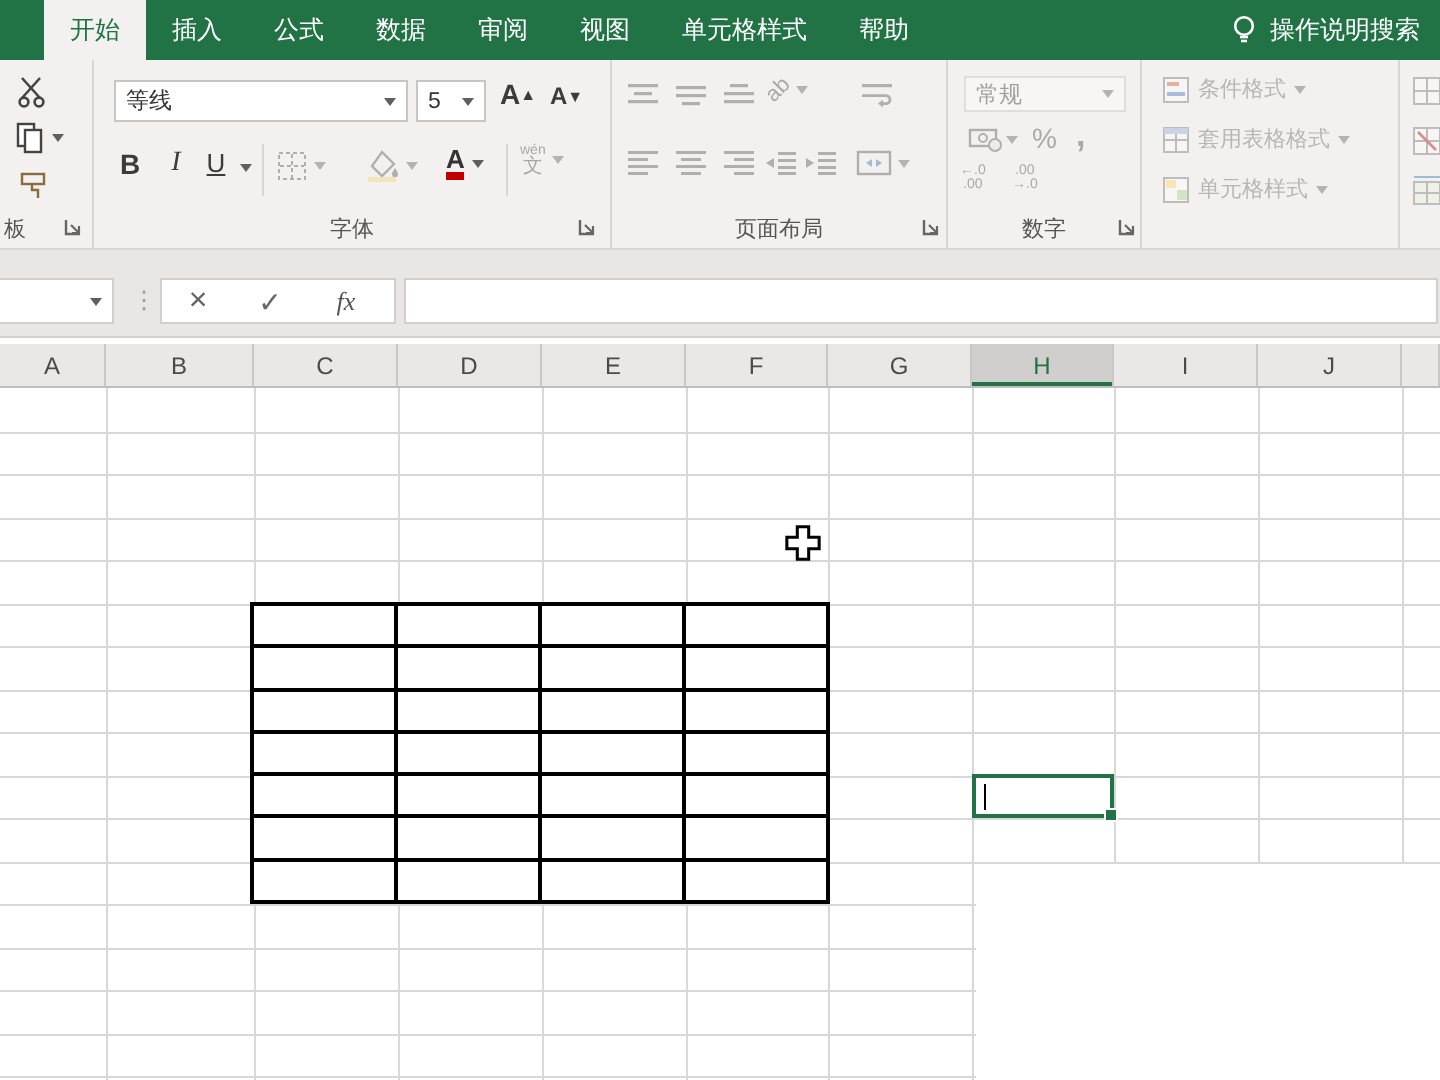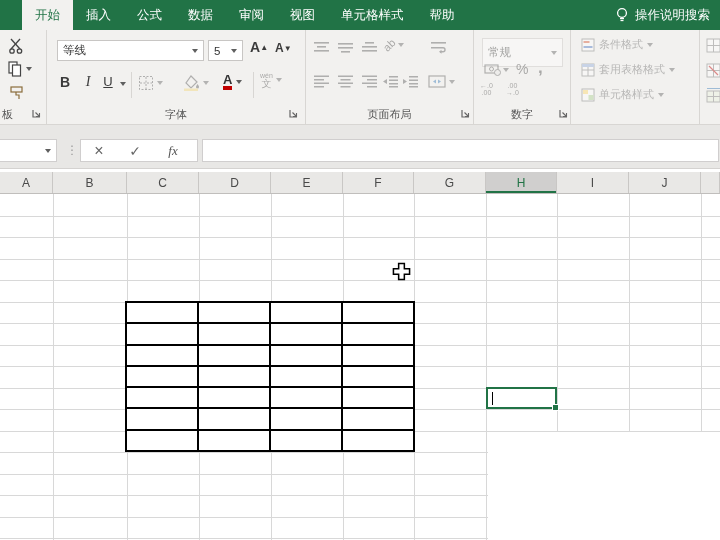--- a/index.html
+++ b/index.html
@@ -258,21 +258,21 @@
       <div class="grouplabel">页面布局</div>
       <div class="launcher" style="left:154px;">
         <svg class="ic" width="11" height="11" viewBox="0 0 11 11">
           <path d="M2 2v7h7" fill="none" stroke="#666" stroke-width="1.2"></path>
           <path d="M4.5 4.5l4 4M8.5 5v3.5H5" fill="none" stroke="#666" stroke-width="1.1"></path>
         </svg>
       </div>
     </div>
 
     <div class="group" style="left:474px;width:97px;">
-      <div class="combo dim" style="left:8px;top:8px;width:81px;height:29px;">
+      <div class="combo dim" style="left:8px;top:8px;width:81px;height:18px;">
         <span>常规</span>
         <span class="tri"></span>
       </div>
       <div class="btn dim" style="left:10px;top:33px;">
         <svg class="ic" width="17" height="13" viewBox="0 0 17 13">
           <rect x="1" y="2" width="13" height="8" fill="none" stroke="#555" stroke-width="1.2"></rect>
           <circle cx="7.5" cy="6" r="2" fill="none" stroke="#555" stroke-width="1"></circle>
           <circle cx="13.5" cy="9.5" r="3" fill="#e8e7e5" stroke="#555" stroke-width="1"></circle>
         </svg>
         <span class="tri" style="margin-left:2px;"></span>

